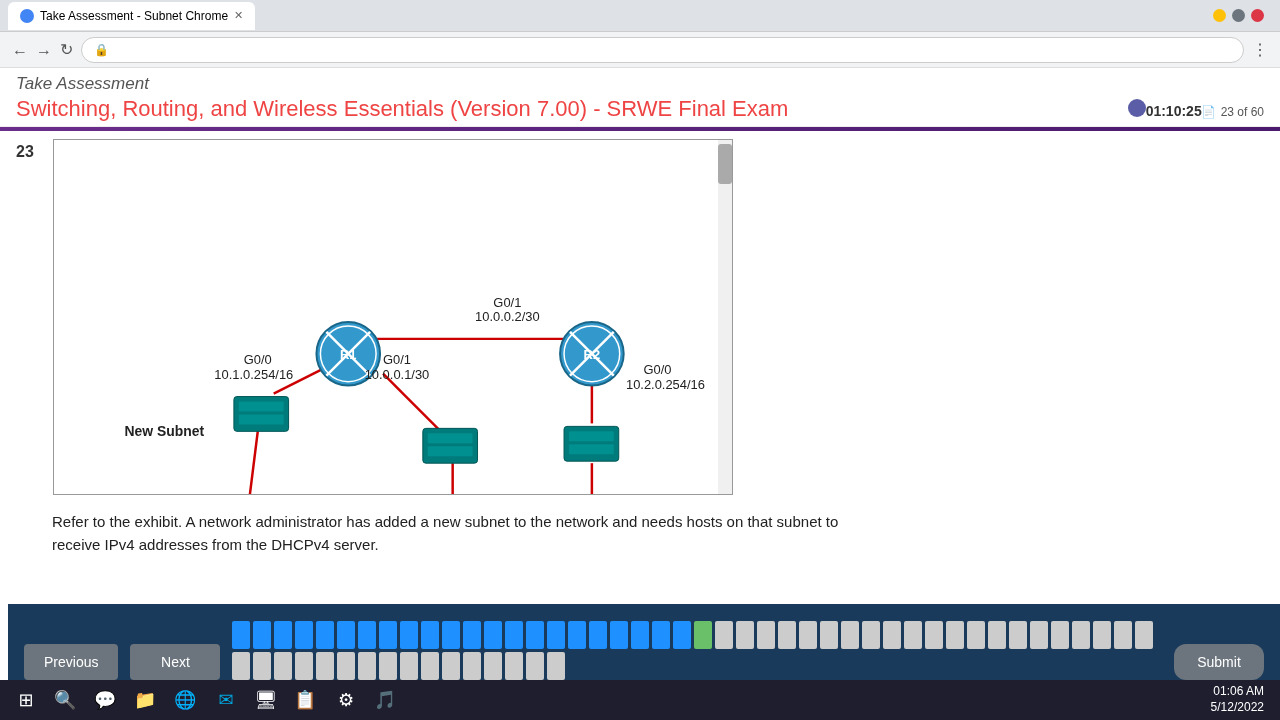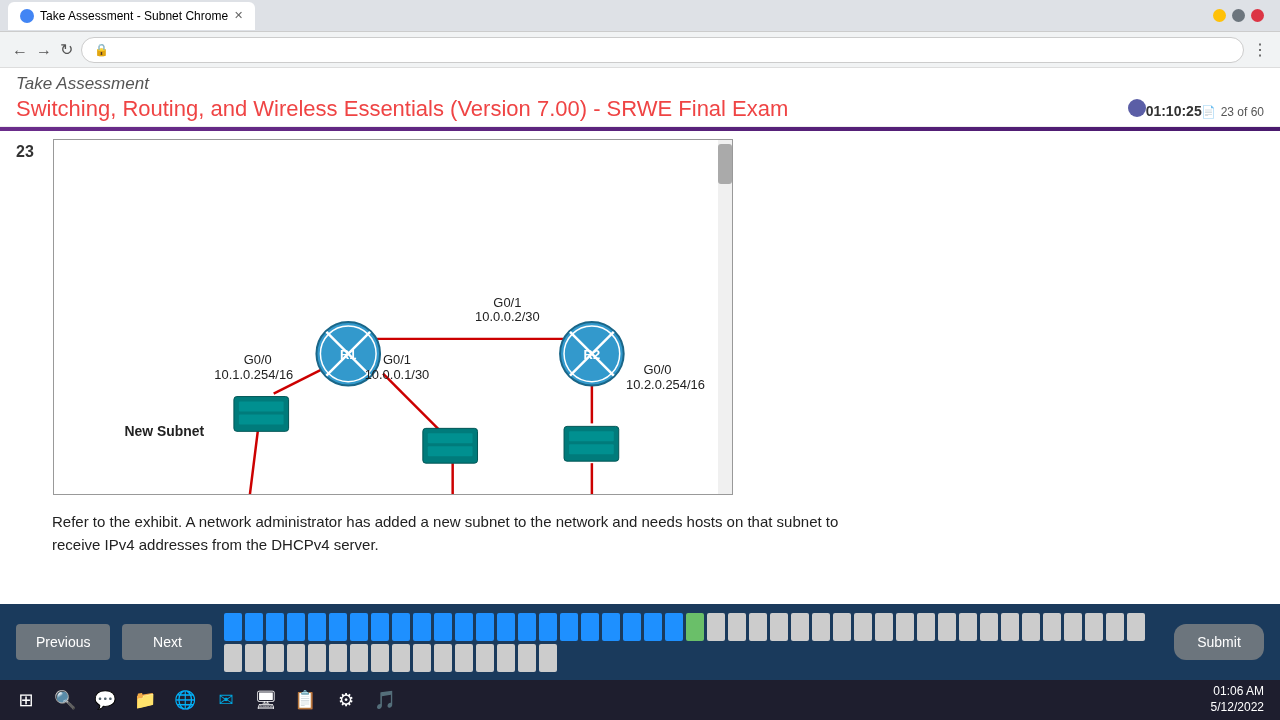--- a/index.html
+++ b/index.html
@@ -145,26 +145,26 @@
       font-size: 15px;
       color: #222;
       line-height: 1.5;
       max-width: 1100px;
     }
 
     
     .bottom-bar {
       position: fixed;
       bottom: 40px;
-      left: 0;
+      left: 8px;
       right: 0;
       height: 76px;
       background: #1a3a5c;
       display: flex;
-      align-items: center;
+      align-items: flex-end;
       padding: 0 16px;
       gap: 12px;
     }
     .nav-button {
       background: #6c757d;
       color: #fff;
       border: none;
       padding: 10px 20px;
       border-radius: 4px;
       font-size: 14px;

